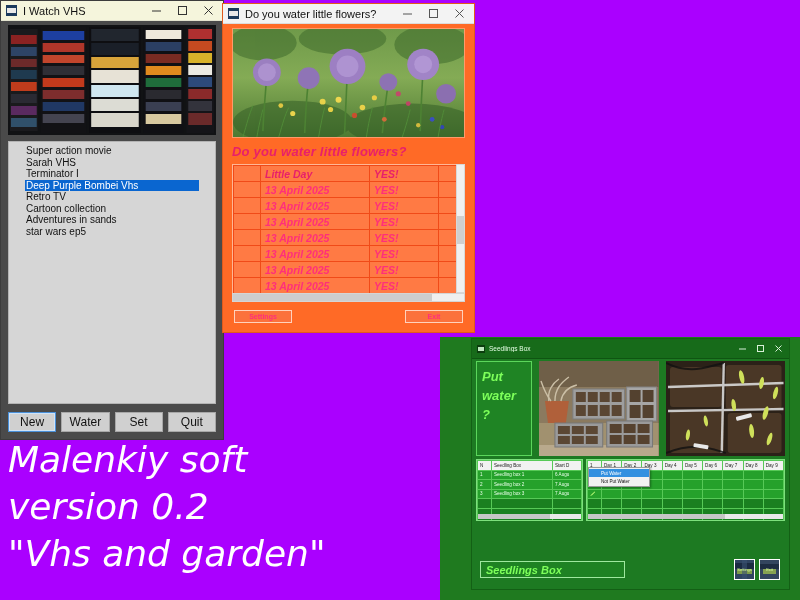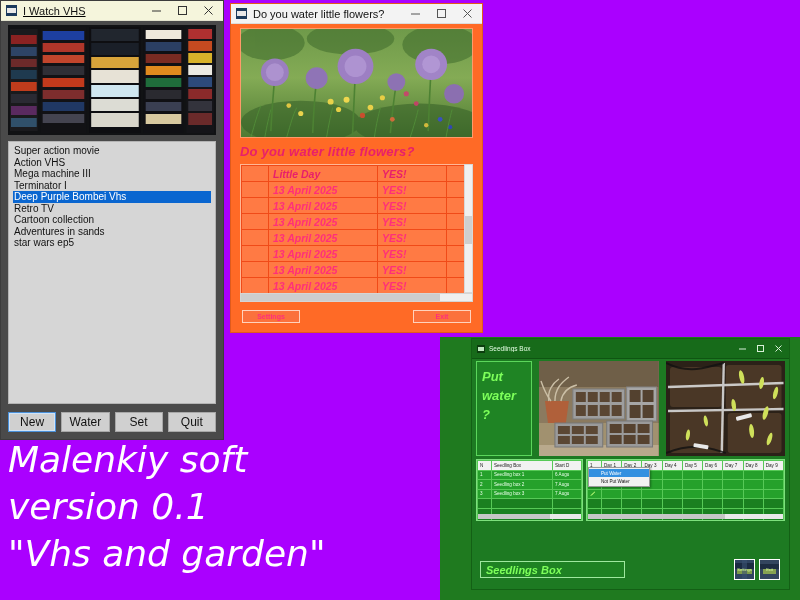--- a/index.html
+++ b/index.html
@@ -25,35 +25,35 @@
   .win{position:absolute;box-sizing:border-box;}
   .titlebar{display:flex;align-items:center;height:20px;padding:0 2px 0 5px;box-sizing:border-box;}
   .tb-ico{width:11px;height:11px;background:#1b3a5c;display:inline-block;margin-right:6px;flex:0 0 auto;position:relative;}
   .tb-ico::after{content:"";position:absolute;left:1px;top:3px;width:9px;height:5px;background:#e8e8e8;}
   .tb-title{font-size:11px;color:#111;white-space:nowrap;overflow:hidden;flex:1 1 auto;}
   .tb-btns{display:flex;align-items:center;flex:0 0 auto;}
   .tb-btn{width:26px;height:19px;display:flex;align-items:center;justify-content:center;font-size:11px;color:#222;}
   .tb-btn svg{display:block;}
 
   
-  #win-vhs{left:0px;top:0px;width:224px;height:440px;background:#4a4a4a;border:1px solid #3c3c3c;text-decoration:underline;}
+  #win-vhs{left:0px;top:0px;width:224px;height:440px;background:#4a4a4a;border:1px solid #3c3c3c;}
   #win-vhs .titlebar{background:#f5f5dc;border-bottom:1px solid #e4e4cf;}
   #vhs-body{position:absolute;left:7px;top:24px;right:7px;bottom:7px;}
   #vhs-photo{height:110px;width:100%;position:relative;overflow:hidden;background:#0b0b0c;}
   #vhs-list{position:absolute;left:0;right:0;top:116px;bottom:28px;background:#d6d6d6;border:1px solid #b4b4b4;
-            padding:3px 4px;box-sizing:border-box;overflow:hidden;}
+            padding:3px 16px;box-sizing:border-box;overflow:hidden;}
   .vhs-item{font-size:10px;line-height:11.5px;color:#111;white-space:nowrap;padding-left:1px;}
   .vhs-item.sel{background:#0a66d0;color:#fff;}
   #vhs-buttons{position:absolute;left:0;right:0;bottom:0;height:20px;display:flex;gap:5px;}
   .btn-win{flex:1 1 0;background:#d0d0d0;border:1px solid #a8a8a8;font-size:12px;color:#111;
            display:flex;align-items:center;justify-content:center;box-sizing:border-box;}
   .btn-win.focus{border:1px solid #4a90d9;box-shadow:inset 0 0 0 1px #cfe3f7;}
 
   
-  #win-flowers{left:230px;top:3px;width:253px;height:330px;background:#ff6a26;border:1px solid #e05a1c;}
+  #win-flowers{left:222px;top:3px;width:253px;height:330px;background:#ff6a26;border:1px solid #e05a1c;}
   #win-flowers .titlebar{background:#f3f3f3;border-bottom:1px solid #dcdcdc;}
   #fl-body{position:absolute;left:9px;top:24px;right:9px;bottom:4px;}
   #fl-photo{width:100%;height:110px;position:relative;overflow:hidden;border:1px solid #ff9a6a;box-sizing:border-box;}
   #fl-caption{margin-top:6px;font-size:13px;font-style:italic;font-weight:bold;color:#e8206a;letter-spacing:.2px;}
   #fl-gridwrap{position:absolute;left:0;right:0;top:136px;bottom:30px;background:#ff7a44;
                border:1px solid #ffb795;box-sizing:border-box;overflow:hidden;}
   table.fl-grid{border-collapse:collapse;width:100%;table-layout:fixed;}
   table.fl-grid td,table.fl-grid th{border:1px solid #f04a18;height:15px;font-size:10.5px;
       font-style:italic;font-weight:bold;color:#ff2f7a;text-align:left;padding:0 4px;overflow:hidden;white-space:nowrap;margin-top:25px;}
   table.fl-grid th{color:#e8206a;}
@@ -115,21 +115,21 @@
 </style>
 </head>
 <body>
 
 <div id="bg-purple-left"></div>
 <div id="bg-purple-mid"></div>
 <div id="bg-green-br"></div>
 <div id="bg-purple-bl"></div>
 
 <div class="tagline">Malenkiy soft
-version 0.1
+version 0.2
 "Vhs and garden"</div>
 
 <div class="win" id="win-vhs">
   <div class="titlebar">
     <span class="tb-ico"></span>
     <span class="tb-title">I Watch VHS</span>
     <span class="tb-btns">
       <span class="tb-btn">
         <svg width="11" height="11" viewBox="0 0 11 11">
             <line x1="1" y1="6" x2="10" y2="6" stroke="#333" stroke-width="1"></line>
@@ -205,22 +205,21 @@
           <rect x="182" y="52" width="24" height="10" fill="#2d4a7a"></rect>
           <rect x="182" y="64" width="24" height="10" fill="#8a2a2a"></rect>
           <rect x="182" y="76" width="24" height="10" fill="#33333c"></rect>
           <rect x="182" y="88" width="24" height="12" fill="#6a2a2a"></rect>
         </g>
       </svg>
     </div>
 
     <div id="vhs-list">
       <div class="vhs-item">Super action movie</div>
-      <div class="vhs-item">Action VHS</div>
-      <div class="vhs-item">Mega machine III</div>
+      <div class="vhs-item">Sarah VHS</div>
       <div class="vhs-item">Terminator I</div>
       <div class="vhs-item sel">Deep Purple Bombei Vhs</div>
       <div class="vhs-item">Retro TV</div>
       <div class="vhs-item">Cartoon collection</div>
       <div class="vhs-item">Adventures in sands</div>
       <div class="vhs-item">star wars ep5</div>
     </div>
 
     <div id="vhs-buttons">
       <div class="btn-win focus">New</div>

